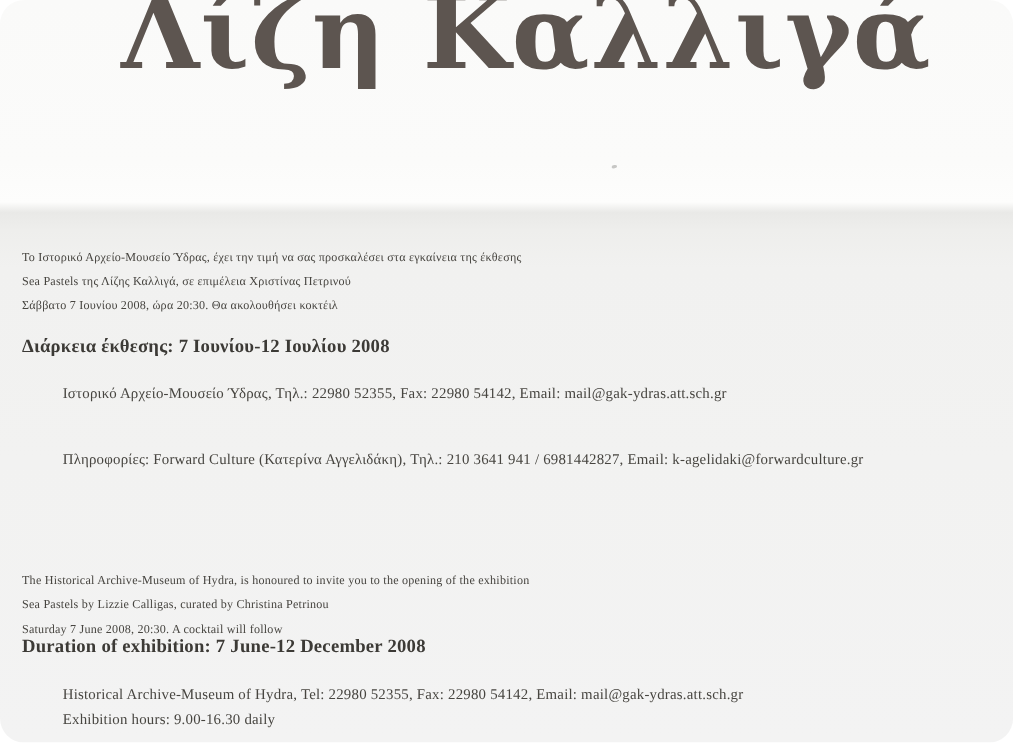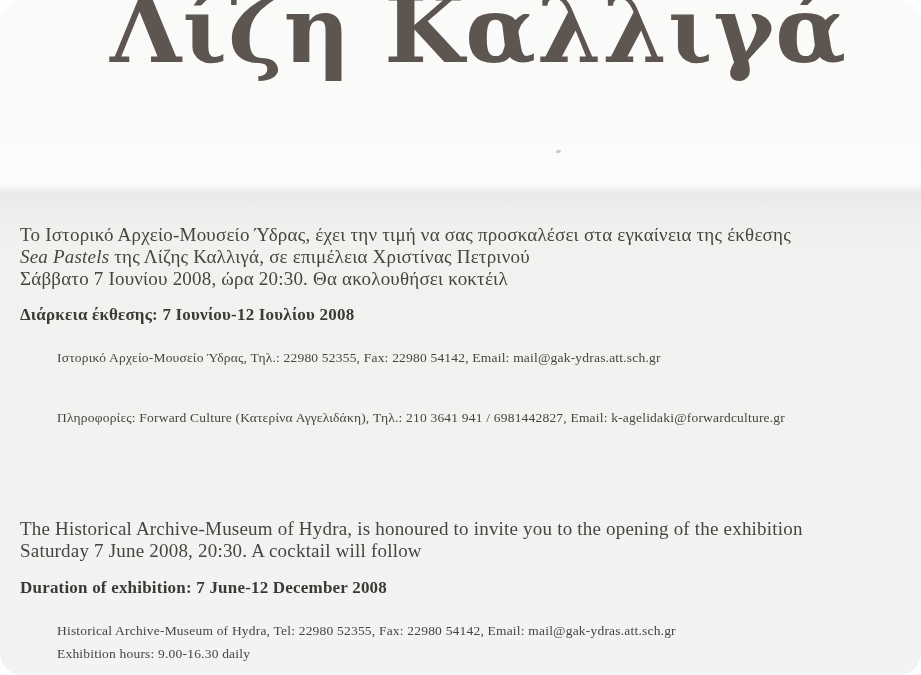--- a/index.html
+++ b/index.html
@@ -38,34 +38,34 @@
     white-space: nowrap;
   }
   .block {
     position: absolute;
     left: 20px;
     color: #474540;
     letter-spacing: 0.2px;
     white-space: nowrap;
   }
   .invite {
-    font-size: 19px;
+    font-size: 11px;
     line-height: 21.8px;
   }
   .duration {
     font-size: 17px;
     font-weight: 700;
     color: #3c3a36;
   }
   .contact {
     font-size: 13.5px;
     line-height: 22.5px;
     margin-left: 37px;
   }
-  .ital { font-style: italic; }
+  .ital { }
   .block-greek-invite   { top: 224px; }
   .block-greek-duration { top: 305px; }
   .block-greek-contact  { top: 347px; }
   .block-greek-info     { top: 407px; text-align: right; }
   .block-en-invite      { top: 499px; margin-top: 19px; }
   .block-en-duration    { top: 578px; }
   .block-en-contact     { top: 620px; }
   .speck {
     position: absolute;
     left: 556px;
@@ -97,20 +97,23 @@
   <div class="block duration block-greek-duration">Διάρκεια έκθεσης: 7 Ιουνίου-12 Ιουλίου 2008</div>
 
   <div class="block contact block-greek-contact">
     <div>Ιστορικό Αρχείο-Μουσείο Ύδρας, Τηλ.: 22980 52355, Fax: 22980 54142, Email: mail@gak-ydras.att.sch.gr</div>
   </div>
 
   <div class="block contact block-greek-info">Πληροφορίες: Forward Culture (Κατερίνα Αγγελιδάκη), Τηλ.: 210 3641 941 / 6981442827, Email: k-agelidaki@forwardculture.gr</div>
 
   <div class="block invite block-en-invite">
     <div>The Historical Archive-Museum of Hydra, is honoured to invite you to the opening of the exhibition</div>
+    <div>
+      <span class="ital">Sea Pastels</span><span> by Lizzie Calligas, curated by Christina Petrinou</span>
+    </div>
     <div>Saturday 7 June 2008, 20:30. A cocktail will follow</div>
   </div>
 
   <div class="block duration block-en-duration">Duration of exhibition: 7 June-12 December 2008</div>
 
   <div class="block contact block-en-contact">
     <div>Historical Archive-Museum of Hydra, Tel: 22980 52355, Fax: 22980 54142, Email: mail@gak-ydras.att.sch.gr</div>
     <div>Exhibition hours: 9.00-16.30 daily</div>
   </div>
 

